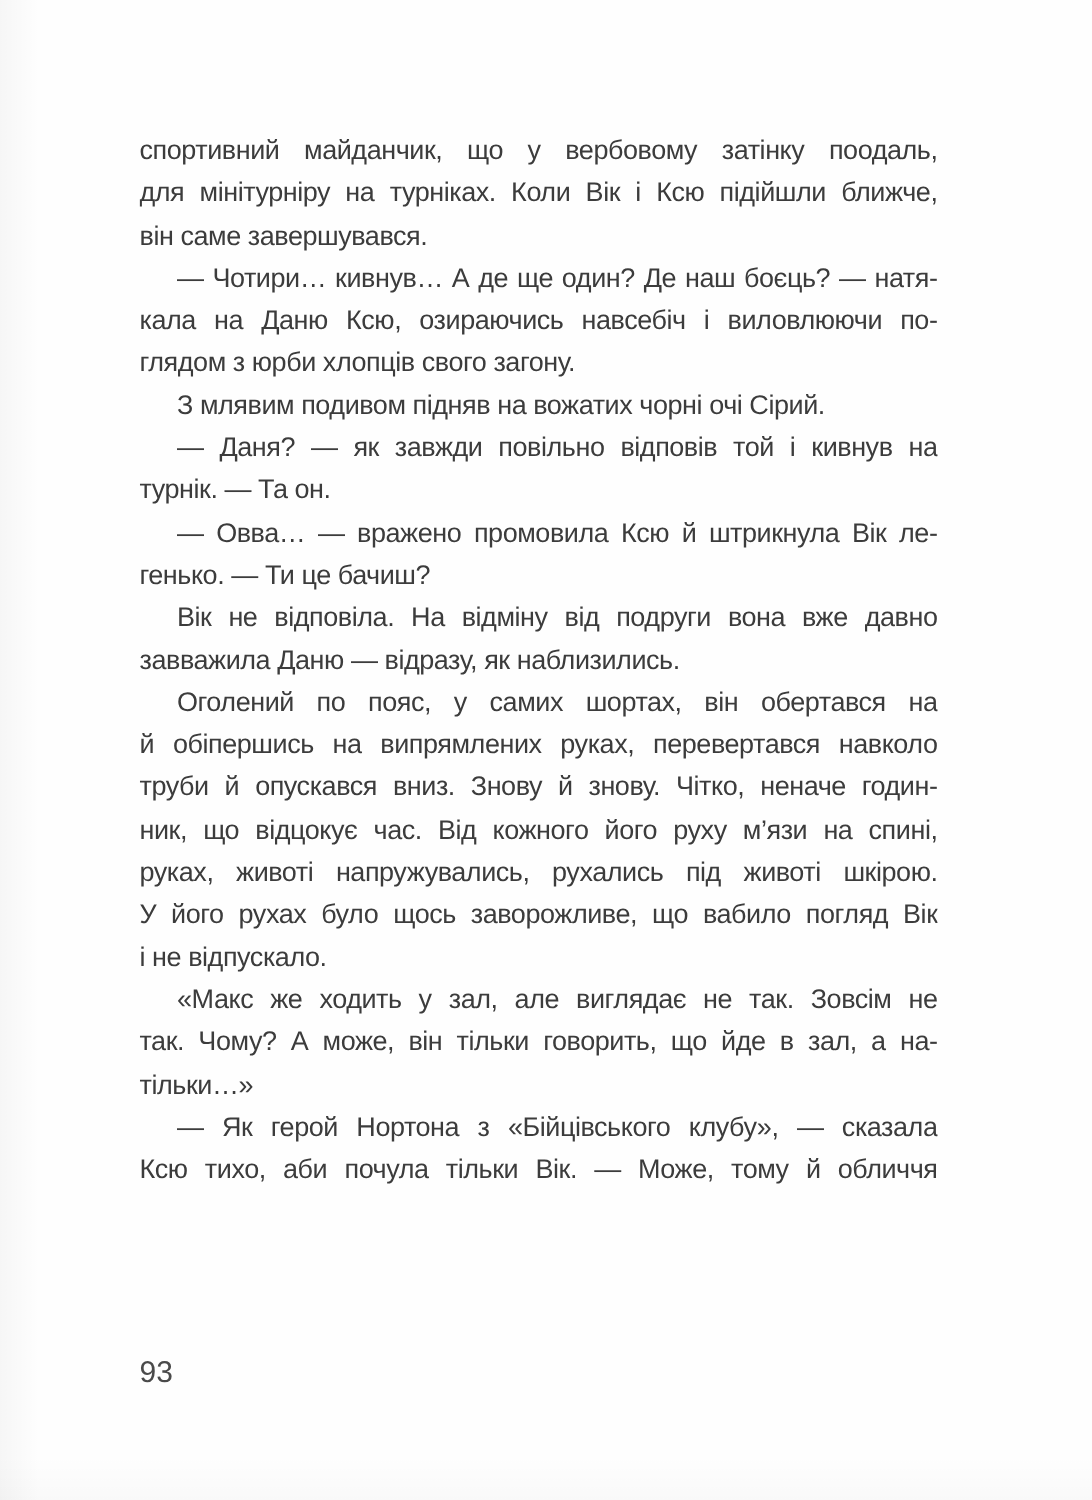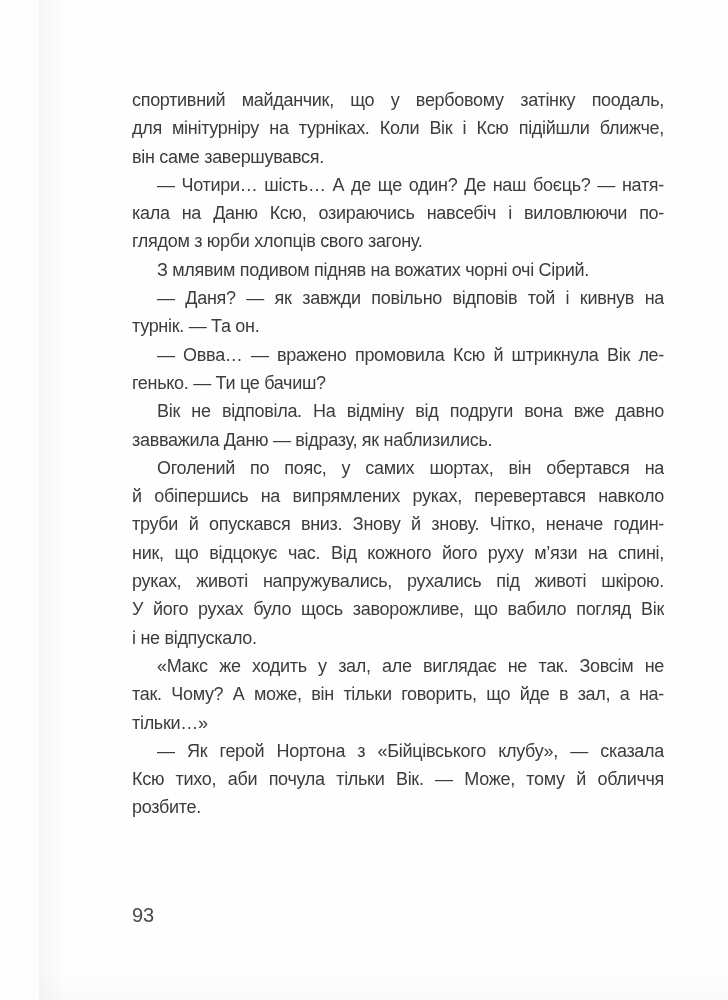--- a/index.html
+++ b/index.html
@@ -14,21 +14,20 @@
     overflow: hidden;
     font-family: "Liberation Sans", sans-serif;
   }
   .book-page {
     position: absolute;
     inset: 0;
     background:
       linear-gradient(90deg, rgba(0,0,0,0.03) 0px, rgba(0,0,0,0.0) 26px),
       linear-gradient(0deg, rgba(0,0,0,0.02) 0px, rgba(0,0,0,0.0) 30px),
       #fefefe;
-    margin-left: 39px;
   }
   .text-block {
     position: absolute;
     left: 93px;
     top: 86px;
     width: 532px;
     overflow: hidden;
     color: #3c3c3c;
   }
   .line {
@@ -60,21 +59,21 @@
   }
 </style>
 </head>
 <body>
 
 <div class="book-page">
   <div class="text-block">
       <div class="line">спортивний майданчик, що у вербовому затінку поодаль,</div>
       <div class="line">для мінітурніру на турніках. Коли Вік і Ксю підійшли ближче,</div>
       <div class="line noj">він саме завершувався.</div>
-      <div class="line indent">— Чотири… шість… А де ще один? Де наш боєць? — натя-</div>
+      <div class="line indent">— Чотири… кивнув… А де ще один? Де наш боєць? — натя-</div>
       <div class="line">кала на Даню Ксю, озираючись навсебіч і виловлюючи по-</div>
       <div class="line noj">глядом з юрби хлопців свого загону.</div>
       <div class="line indent noj">З млявим подивом підняв на вожатих чорні очі Сірий.</div>
       <div class="line indent">— Даня? — як завжди повільно відповів той і кивнув на</div>
       <div class="line noj">турнік. — Та он.</div>
       <div class="line indent">— Овва… — вражено промовила Ксю й штрикнула Вік ле-</div>
       <div class="line noj">генько. — Ти це бачиш?</div>
       <div class="line indent">Вік не відповіла. На відміну від подруги вона вже давно</div>
       <div class="line noj">завважила Даню — відразу, як наблизились.</div>
       <div class="line indent">Оголений по пояс, у самих шортах, він обертався на</div>
@@ -82,16 +81,15 @@
       <div class="line">труби й опускався вниз. Знову й знову. Чітко, неначе годин-</div>
       <div class="line">ник, що відцокує час. Від кожного його руху м’язи на спині,</div>
       <div class="line">руках, животі напружувались, рухались під животі шкірою.</div>
       <div class="line">У його рухах було щось заворожливе, що вабило погляд Вік</div>
       <div class="line noj">і не відпускало.</div>
       <div class="line indent">«Макс же ходить у зал, але виглядає не так. Зовсім не</div>
       <div class="line">так. Чому? А може, він тільки говорить, що йде в зал, а на-</div>
       <div class="line noj">тільки…»</div>
       <div class="line indent">— Як герой Нортона з «Бійцівського клубу», — сказала</div>
       <div class="line">Ксю тихо, аби почула тільки Вік. — Може, тому й обличчя</div>
-      <div class="line noj">розбите.</div>
     </div>
   <div class="page-number">93</div>
 </div>
 
 </body></html>

